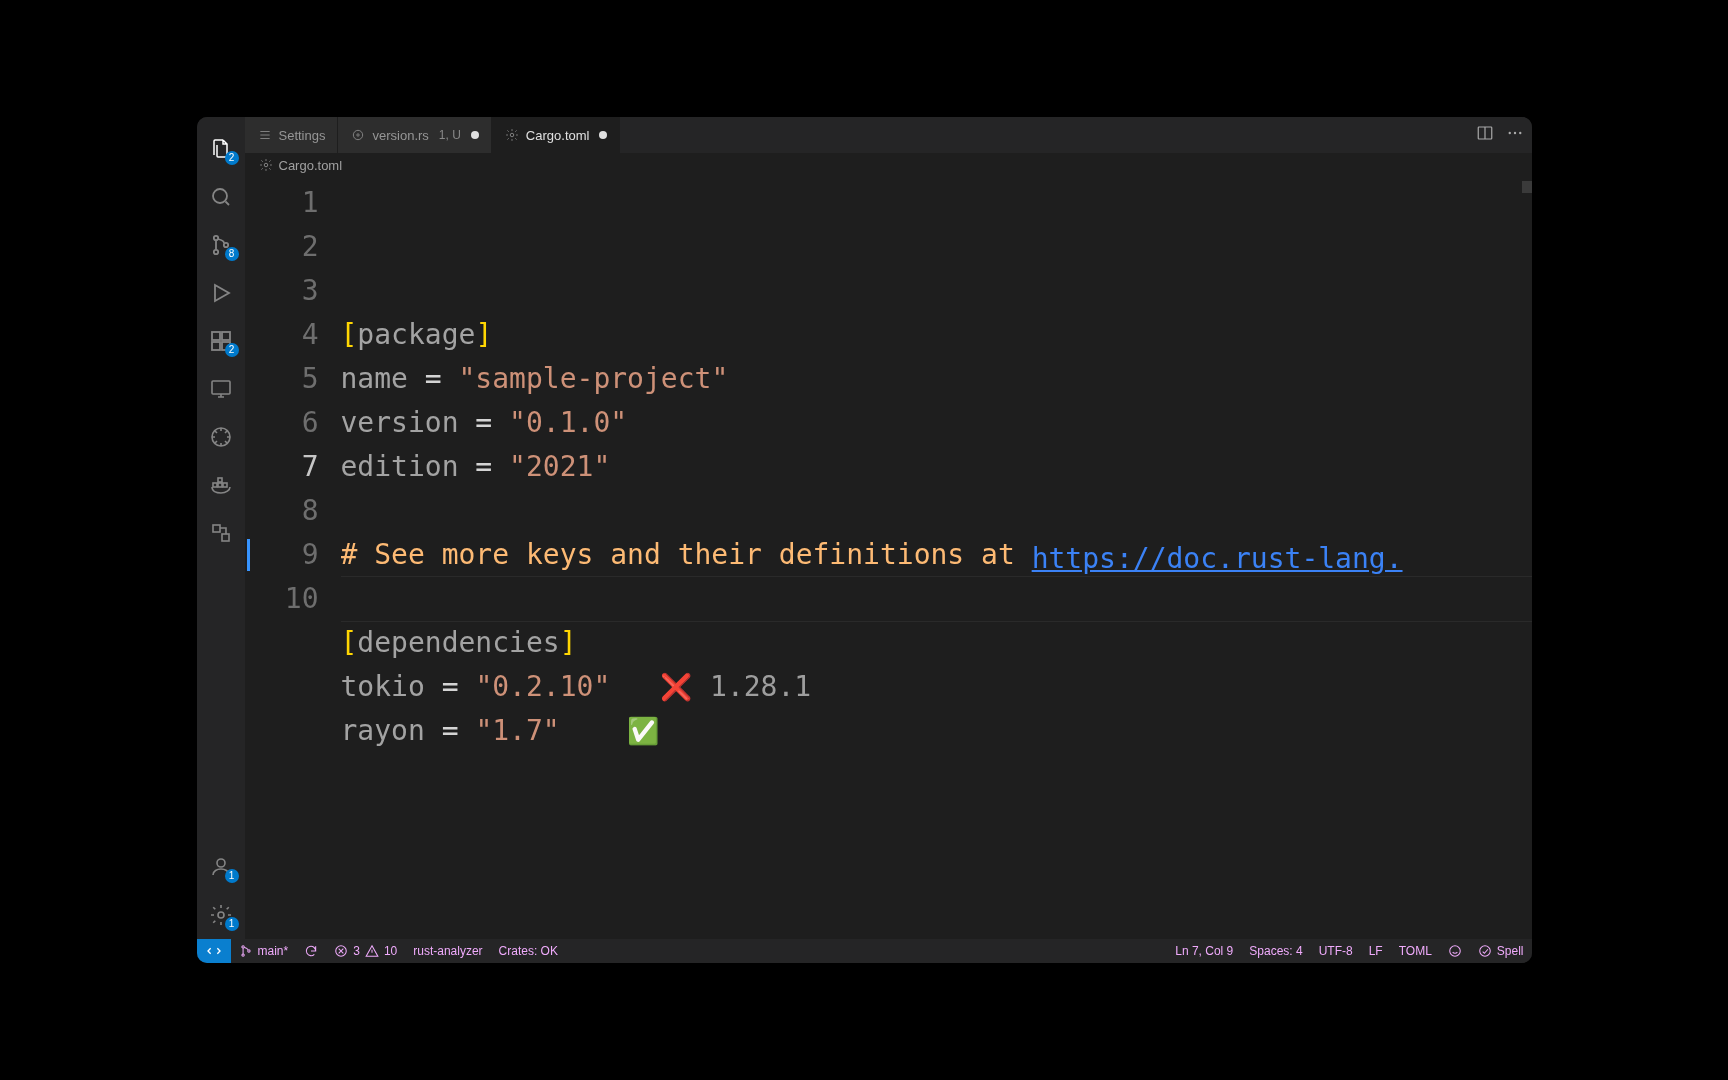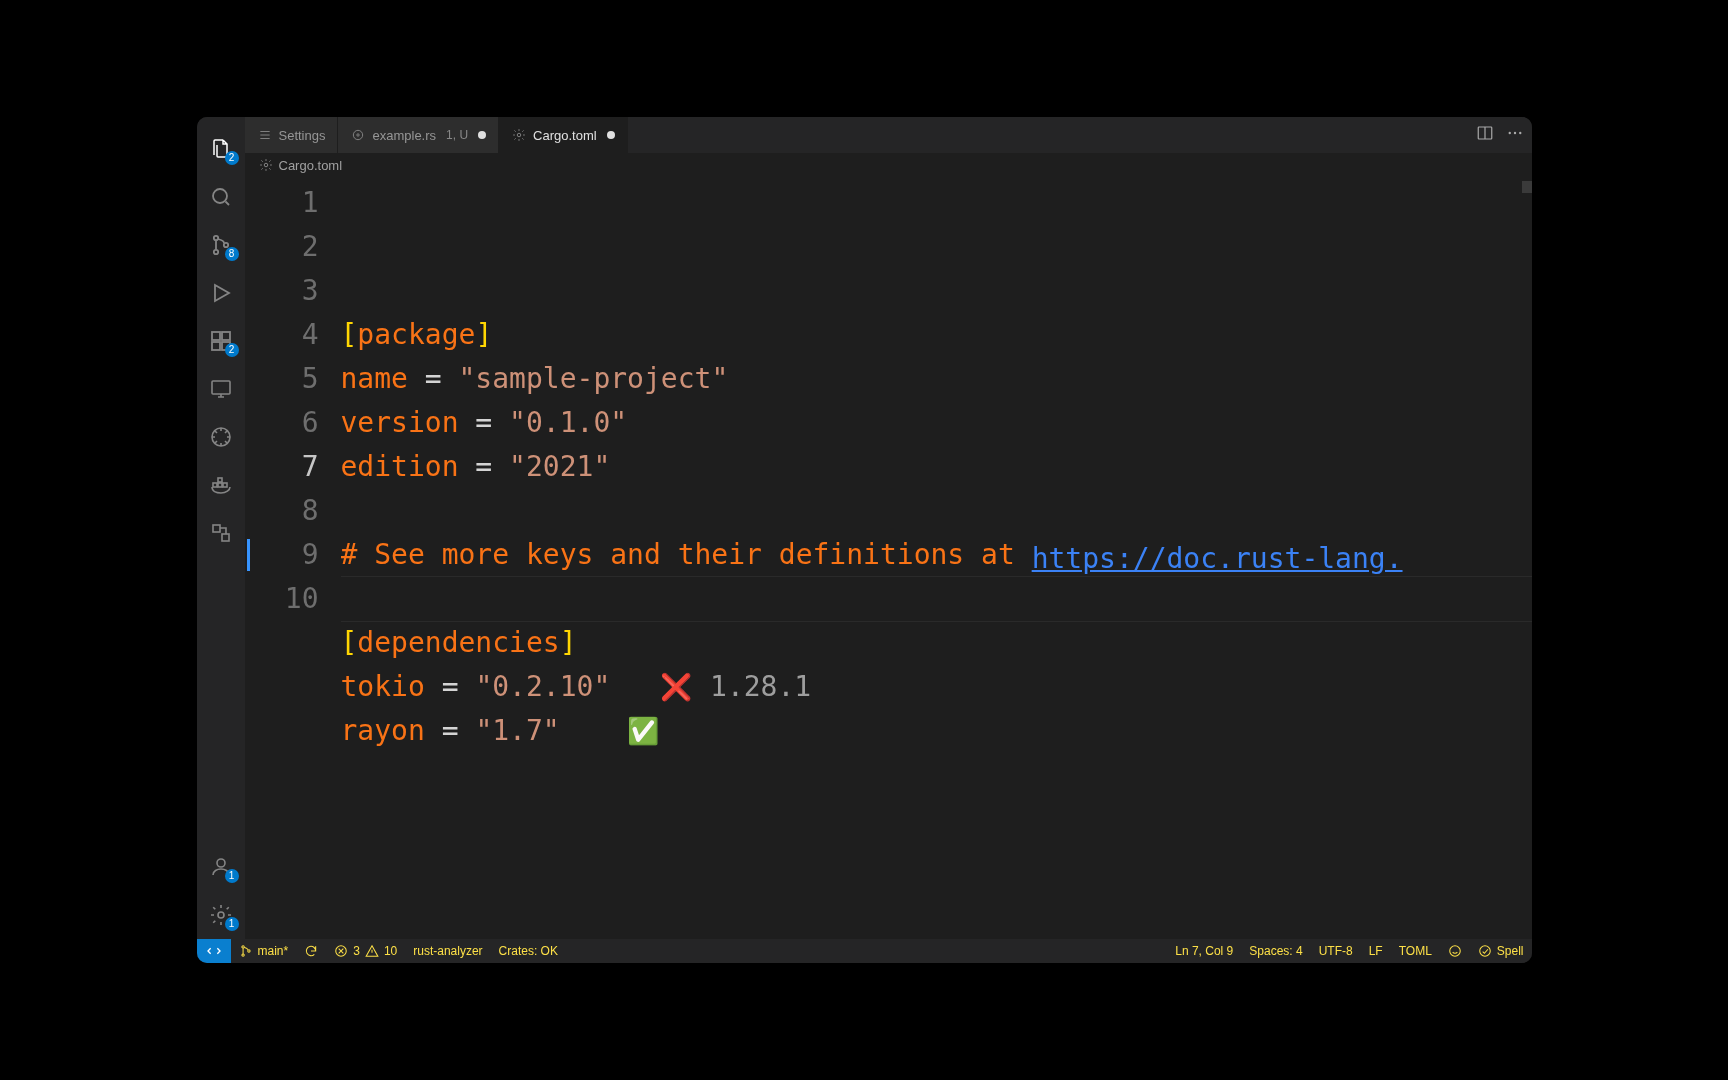--- a/index.html
+++ b/index.html
@@ -152,43 +152,43 @@
 .code-line { height: 44px; display: flex; align-items: center; }
 .code-line.current::before {
   content: "";
   position: absolute;
   left: 0; right: 0;
   height: 44px;
   outline: 1px solid #2a2a2a;
   pointer-events: none;
 }
 .tok-bracket { color: #ffd602; }
-.tok-key { color: #f97316; }
+.tok-key { color: #a3a3a3; }
 .tok-op { color: #d4d4d4; }
 .tok-str { color: #ce9178; }
-.tok-comment { color: #f97316; }
+.tok-comment { color: #fdba74; }
 .tok-link { color: #3b82f6; text-decoration: underline; margin-top: 8px; }
 .hint { color: #9e9e9e; text-align: right; }
 .emoji { font-size: 26px; }
 .minimap {
   position: absolute;
   top: 4px;
   right: 0;
   width: 10px;
   height: 12px;
   background: #3a3a3a;
 }
 
 .statusbar {
   height: 24px;
   background: #252526;
   display: flex;
   align-items: center;
   font-size: 12px;
-  color: #fde047;
+  color: #f0abfc;
 }
 .statusbar .remote {
   background: #0a7fcf;
   width: 34px;
   height: 100%;
   display: flex;
   align-items: center;
   justify-content: center;
   color: #fff;
 }
@@ -302,21 +302,21 @@
               </span>
               <span>Settings</span>
             </div>
             <div class="tab">
               <span class="tab-icon">
                 <svg viewBox="0 0 24 24" width="14" height="14" fill="none" stroke="currentColor" stroke-width="1.6">
                   <circle cx="12" cy="12" r="8"></circle>
                   <circle cx="12" cy="12" r="2"></circle>
                 </svg>
               </span>
-              <span>example.rs</span>
+              <span>version.rs</span>
               <span class="suffix">1, U</span>
               <span class="dirty"></span>
             </div>
             <div class="tab active">
               <span class="tab-icon">
                 <svg viewBox="0 0 24 24" width="14" height="14" fill="none" stroke="currentColor" stroke-width="1.6">
                   <circle cx="12" cy="12" r="3"></circle>
                   <path d="M12 2v3M12 19v3M4.2 4.2l2.1 2.1M17.7 17.7l2.1 2.1M2 12h3M19 12h3M4.2 19.8l2.1-2.1M17.7 6.3l2.1-2.1"></path>
                 </svg>
               </span>

